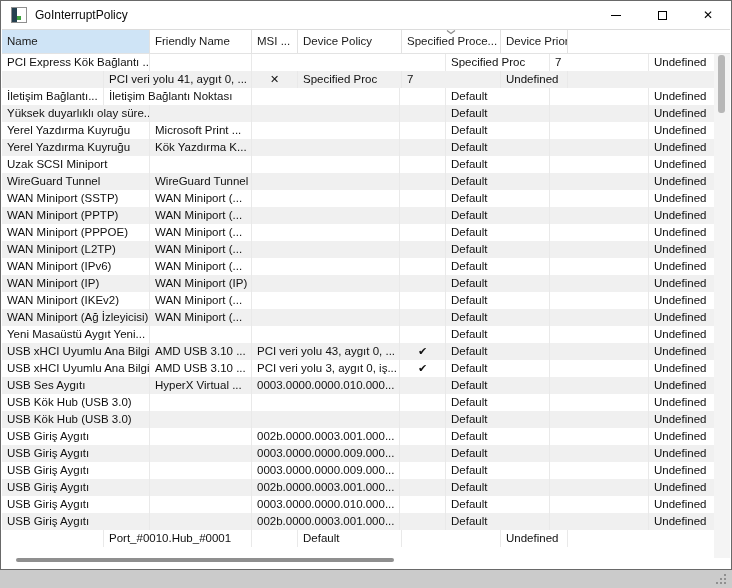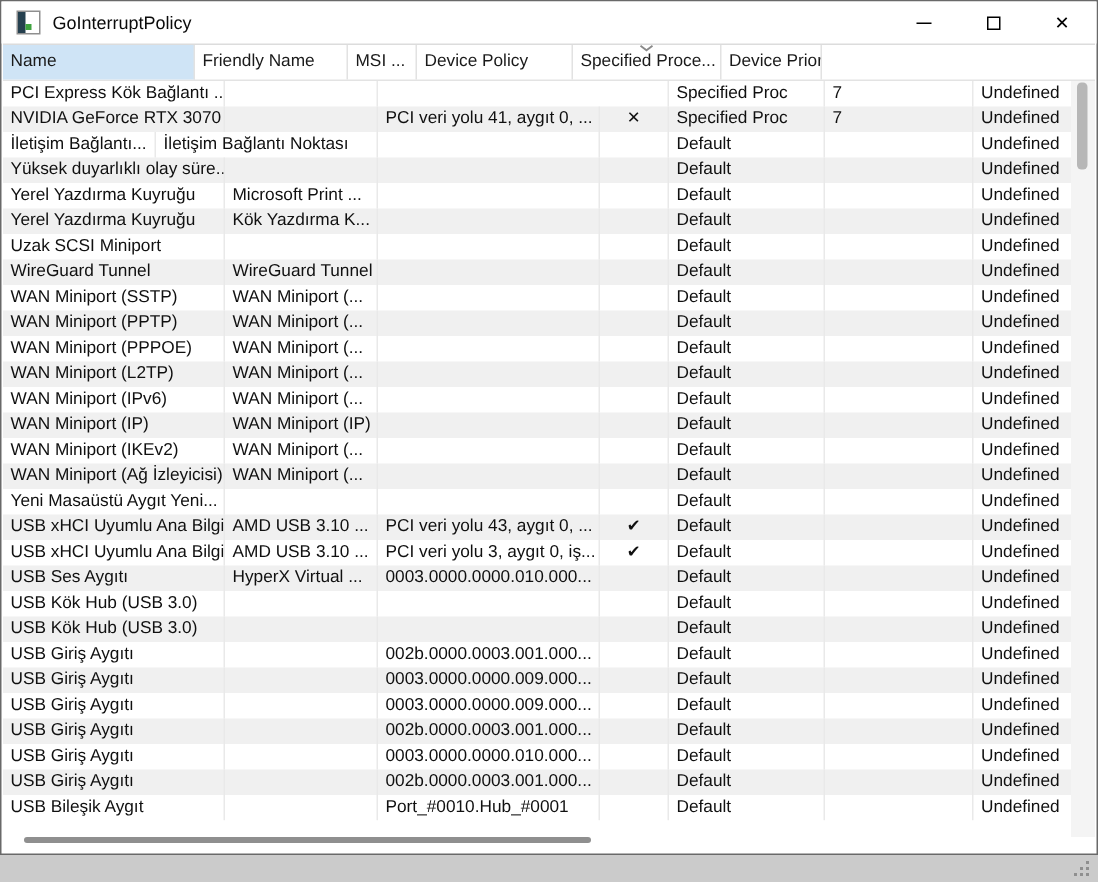--- a/index.html
+++ b/index.html
@@ -65,41 +65,40 @@
         <div class="glyph-max"></div>
       </div>
       <div class="winbtn">
         <span class="glyph-close">✕</span>
       </div>
     </div>
   </div>
 
   <div class="listview">
     <div class="header" id="header">
-        <div class="hcell highlight" style="width: 128px;"><span>Name</span></div>
+        <div class="hcell highlight" style="width: 148px;"><span>Name</span></div>
         <div class="hcell" style="width: 102px;"><span>Friendly Name</span></div>
         <div class="hcell" style="width: 46px;"><span>MSI ...</span></div>
         <div class="hcell" style="width: 104px;"><span>Device Policy</span></div>
         <div class="hcell" style="width: 99px;"><span>Specified Proce...</span><svg width="12" height="5" class="sortglyph">
             <path d="M2 0.5 L6 3.5 L10 0.5" stroke="#8a8a8a" fill="none" stroke-width="1.2"></path>
           </svg></div>
         <div class="hcell" style="width: 67px;"><span>Device Priori</span></div>
       </div>
     <div class="rows" id="rows">
         <div class="lrow">
           <div class="cell" style="width: 148px;">PCI Express Kök Bağlantı ...</div>
           <div class="cell" style="width: 102px;"></div>
           <div class="cell" style="width: 148px; margin-top: 36px;">PCI veri yolu 0, aygıt 3, iş...</div>
           <div class="cell msi" style="width: 46px;"></div>
           <div class="cell" style="width: 104px;">Specified Proc</div>
           <div class="cell" style="width: 99px;">7</div>
           <div class="cell" style="width: 67px;">Undefined</div>
         </div>
         <div class="lrow alt">
-          <div class="cell" style="width: 148px;">NVIDIA GeForce RTX 3070</div>
           <div class="cell" style="width: 102px;"></div>
           <div class="cell" style="width: 148px;">PCI veri yolu 41, aygıt 0, ...</div>
           <div class="cell msi" style="width: 46px;">✕</div>
           <div class="cell" style="width: 104px;">Specified Proc</div>
           <div class="cell" style="width: 99px;">7</div>
           <div class="cell" style="width: 67px;">Undefined</div>
         </div>
         <div class="lrow">
           <div class="cell" style="width: 102px;">İletişim Bağlantı...</div>
           <div class="cell" style="width: 148px;">İletişim Bağlantı Noktası</div>
@@ -328,21 +327,20 @@
         <div class="lrow alt">
           <div class="cell" style="width: 148px;">USB Giriş Aygıtı</div>
           <div class="cell" style="width: 102px;"></div>
           <div class="cell" style="width: 148px;">002b.0000.0003.001.000...</div>
           <div class="cell msi" style="width: 46px;"></div>
           <div class="cell" style="width: 104px;">Default</div>
           <div class="cell" style="width: 99px;"></div>
           <div class="cell" style="width: 67px;">Undefined</div>
         </div>
         <div class="lrow">
-          <div class="cell" style="width: 148px;">USB Bileşik Aygıt</div>
           <div class="cell" style="width: 102px;"></div>
           <div class="cell" style="width: 148px;">Port_#0010.Hub_#0001</div>
           <div class="cell msi" style="width: 46px;"></div>
           <div class="cell" style="width: 104px;">Default</div>
           <div class="cell" style="width: 99px;"></div>
           <div class="cell" style="width: 67px;">Undefined</div>
         </div>
       </div>
     <div class="vscroll">
       <div class="vthumb"></div>

